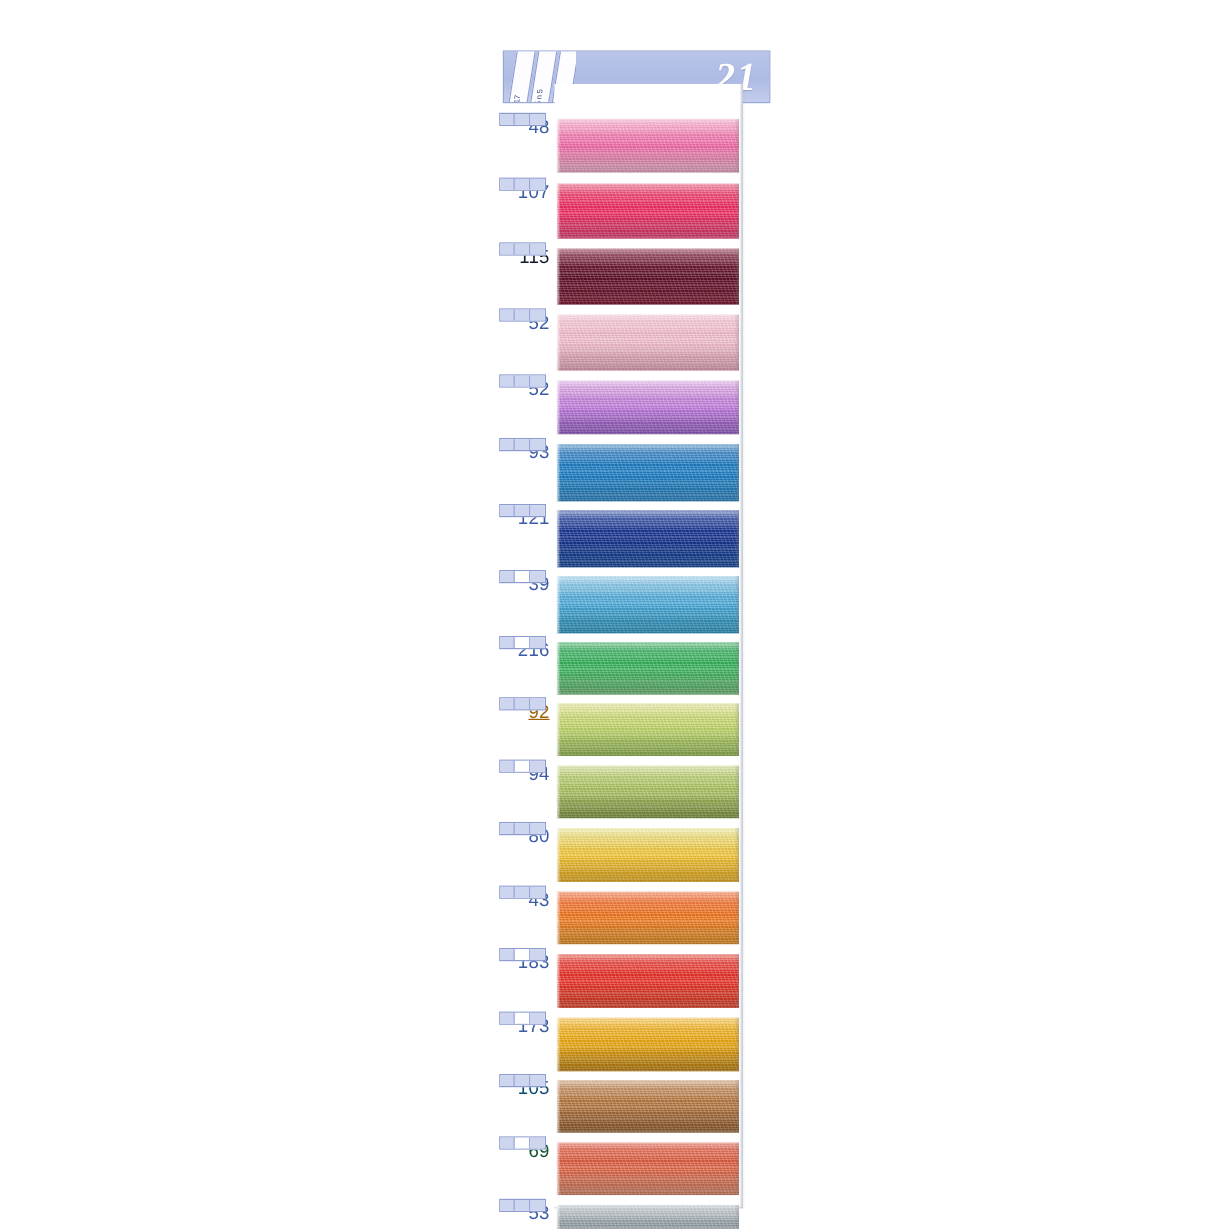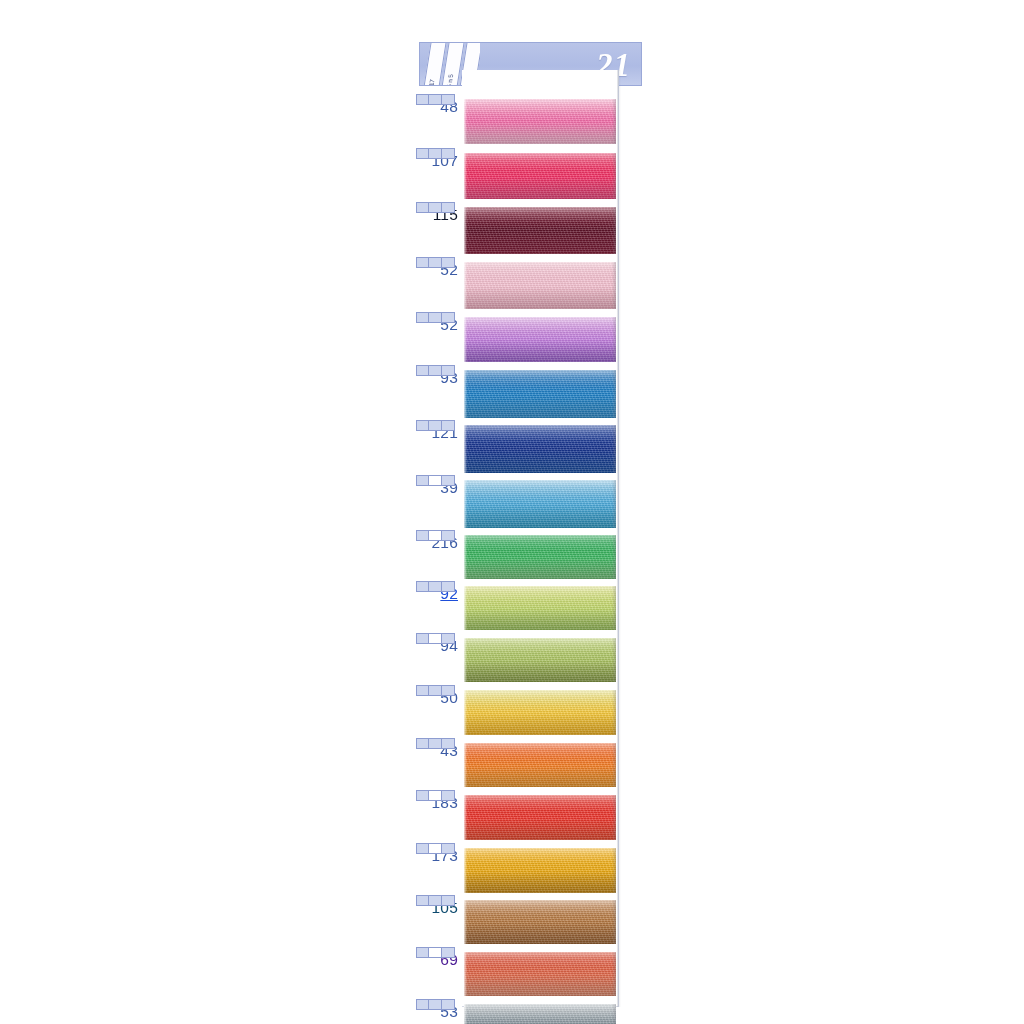--- a/index.html
+++ b/index.html
@@ -416,37 +416,37 @@
       </div>
       <div class="label-group" style="top: 436px;">
         <div class="label-num" style="color: rgb(59, 91, 165);">216</div>
         <div class="code-box" style="border-color: rgb(141, 156, 208);">
           <div class="code-cell" style="border-right-color: rgb(141, 156, 208); background: rgb(205, 214, 238);"></div>
           <div class="code-cell off" style="border-right-color: rgb(141, 156, 208);"></div>
           <div class="code-cell" style="border-right-color: rgb(141, 156, 208); background: rgb(205, 214, 238);"></div>
         </div>
       </div>
       <div class="label-group" style="top: 487px;">
-        <div class="label-num" style="color: #1d4ed8; text-decoration: underline;">92</div>
+        <div class="label-num" style="color: #a16207; text-decoration: underline;">92</div>
         <div class="code-box" style="border-color: rgb(141, 156, 208);">
           <div class="code-cell" style="border-right-color: rgb(141, 156, 208); background: rgb(205, 214, 238);"></div>
           <div class="code-cell" style="border-right-color: rgb(141, 156, 208); background: rgb(205, 214, 238);"></div>
           <div class="code-cell" style="border-right-color: rgb(141, 156, 208); background: rgb(205, 214, 238);"></div>
         </div>
       </div>
       <div class="label-group" style="top: 539px;">
         <div class="label-num" style="color: rgb(59, 91, 165);">94</div>
         <div class="code-box" style="border-color: rgb(141, 156, 208);">
           <div class="code-cell" style="border-right-color: rgb(141, 156, 208); background: rgb(205, 214, 238);"></div>
           <div class="code-cell off" style="border-right-color: rgb(141, 156, 208);"></div>
           <div class="code-cell" style="border-right-color: rgb(141, 156, 208); background: rgb(205, 214, 238);"></div>
         </div>
       </div>
       <div class="label-group" style="top: 591px;">
-        <div class="label-num" style="color: rgb(59, 91, 165);">50</div>
+        <div class="label-num" style="color: rgb(59, 91, 165);">80</div>
         <div class="code-box" style="border-color: rgb(141, 156, 208);">
           <div class="code-cell" style="border-right-color: rgb(141, 156, 208); background: rgb(205, 214, 238);"></div>
           <div class="code-cell" style="border-right-color: rgb(141, 156, 208); background: rgb(205, 214, 238);"></div>
           <div class="code-cell" style="border-right-color: rgb(141, 156, 208); background: rgb(205, 214, 238);"></div>
         </div>
       </div>
       <div class="label-group" style="top: 644px;">
         <div class="label-num" style="color: rgb(59, 91, 165);">43</div>
         <div class="code-box" style="border-color: rgb(141, 156, 208);">
           <div class="code-cell" style="border-right-color: rgb(141, 156, 208); background: rgb(205, 214, 238);"></div>
@@ -472,21 +472,21 @@
       </div>
       <div class="label-group" style="top: 801px;">
         <div class="label-num" style="color: #0c4a6e;">105</div>
         <div class="code-box" style="border-color: rgb(141, 156, 208);">
           <div class="code-cell" style="border-right-color: rgb(141, 156, 208); background: rgb(205, 214, 238);"></div>
           <div class="code-cell" style="border-right-color: rgb(141, 156, 208); background: rgb(205, 214, 238);"></div>
           <div class="code-cell" style="border-right-color: rgb(141, 156, 208); background: rgb(205, 214, 238);"></div>
         </div>
       </div>
       <div class="label-group" style="top: 853px;">
-        <div class="label-num" style="color: #4c1d95;">69</div>
+        <div class="label-num" style="color: #14532d;">69</div>
         <div class="code-box" style="border-color: rgb(141, 156, 208);">
           <div class="code-cell" style="border-right-color: rgb(141, 156, 208); background: rgb(205, 214, 238);"></div>
           <div class="code-cell off" style="border-right-color: rgb(141, 156, 208);"></div>
           <div class="code-cell" style="border-right-color: rgb(141, 156, 208); background: rgb(205, 214, 238);"></div>
         </div>
       </div>
       <div class="label-group" style="top: 905px;">
         <div class="label-num" style="color: rgb(59, 91, 165);">53</div>
         <div class="code-box" style="border-color: rgb(141, 156, 208);">
           <div class="code-cell" style="border-right-color: rgb(141, 156, 208); background: rgb(205, 214, 238);"></div>

